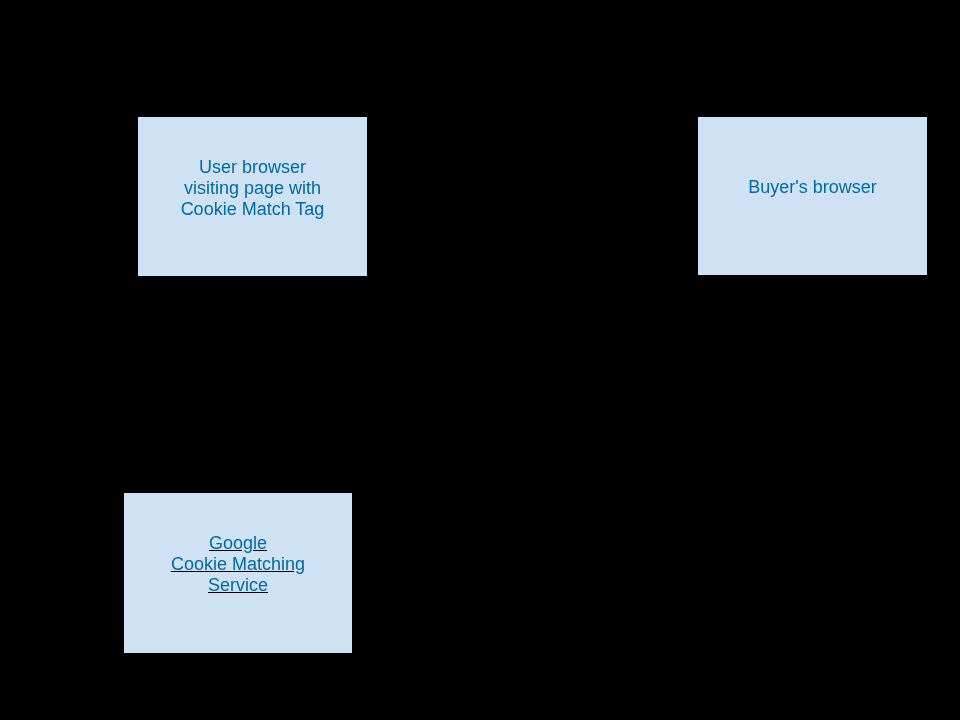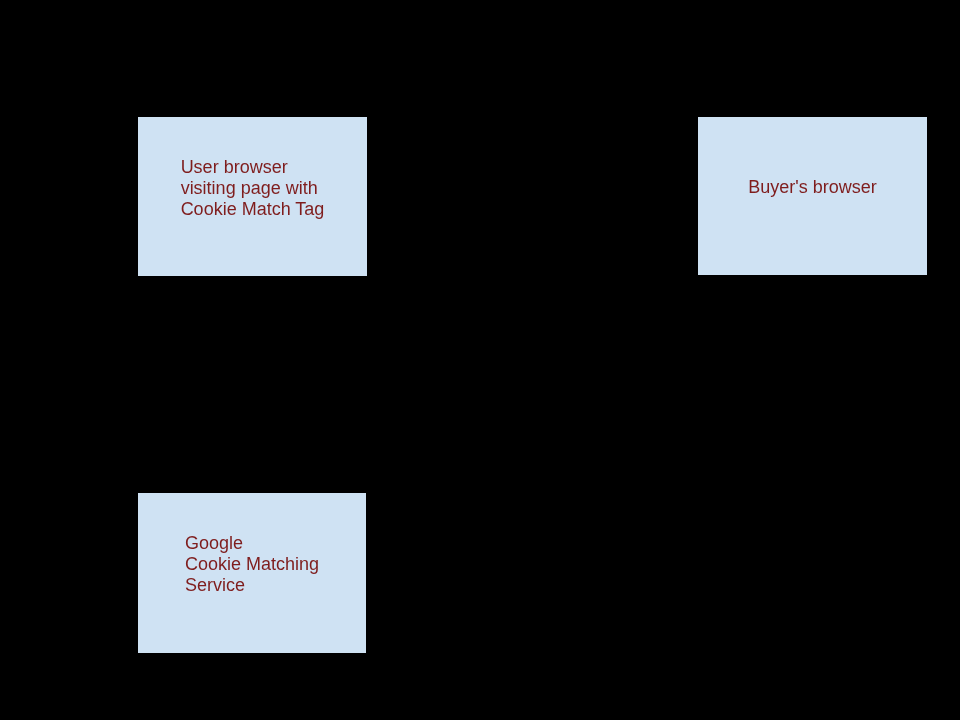--- a/index.html
+++ b/index.html
@@ -19,42 +19,44 @@
     background: #cfe2f3;
     border: 1px solid #000000;
     box-sizing: border-box;
     display: flex;
     align-items: center;
     justify-content: center;
     
     padding-bottom: 17px;
   }
   .node-label {
-    color: #7f1d1d;
+    color: #0369a1;
     font-size: 18px;
     line-height: 21px;
+    text-align: center;
     white-space: pre-line;
   }
   #node-user-browser {
     left: 137px;
     top: 116px;
     width: 231px;
     height: 161px;
   }
   #node-buyers-service {
     left: 697px;
     top: 116px;
     width: 231px;
     height: 160px;
   }
   #node-google-cookie-matching-service {
-    left: 137px;
+    left: 123px;
     top: 492px;
     width: 230px;
     height: 162px;
+    text-decoration: underline;
   }
 </style>
 </head>
 <body>
 
 <div class="stage">
 
   <div class="node" id="node-user-browser">
     <div class="node-label">User browser
 visiting page with

